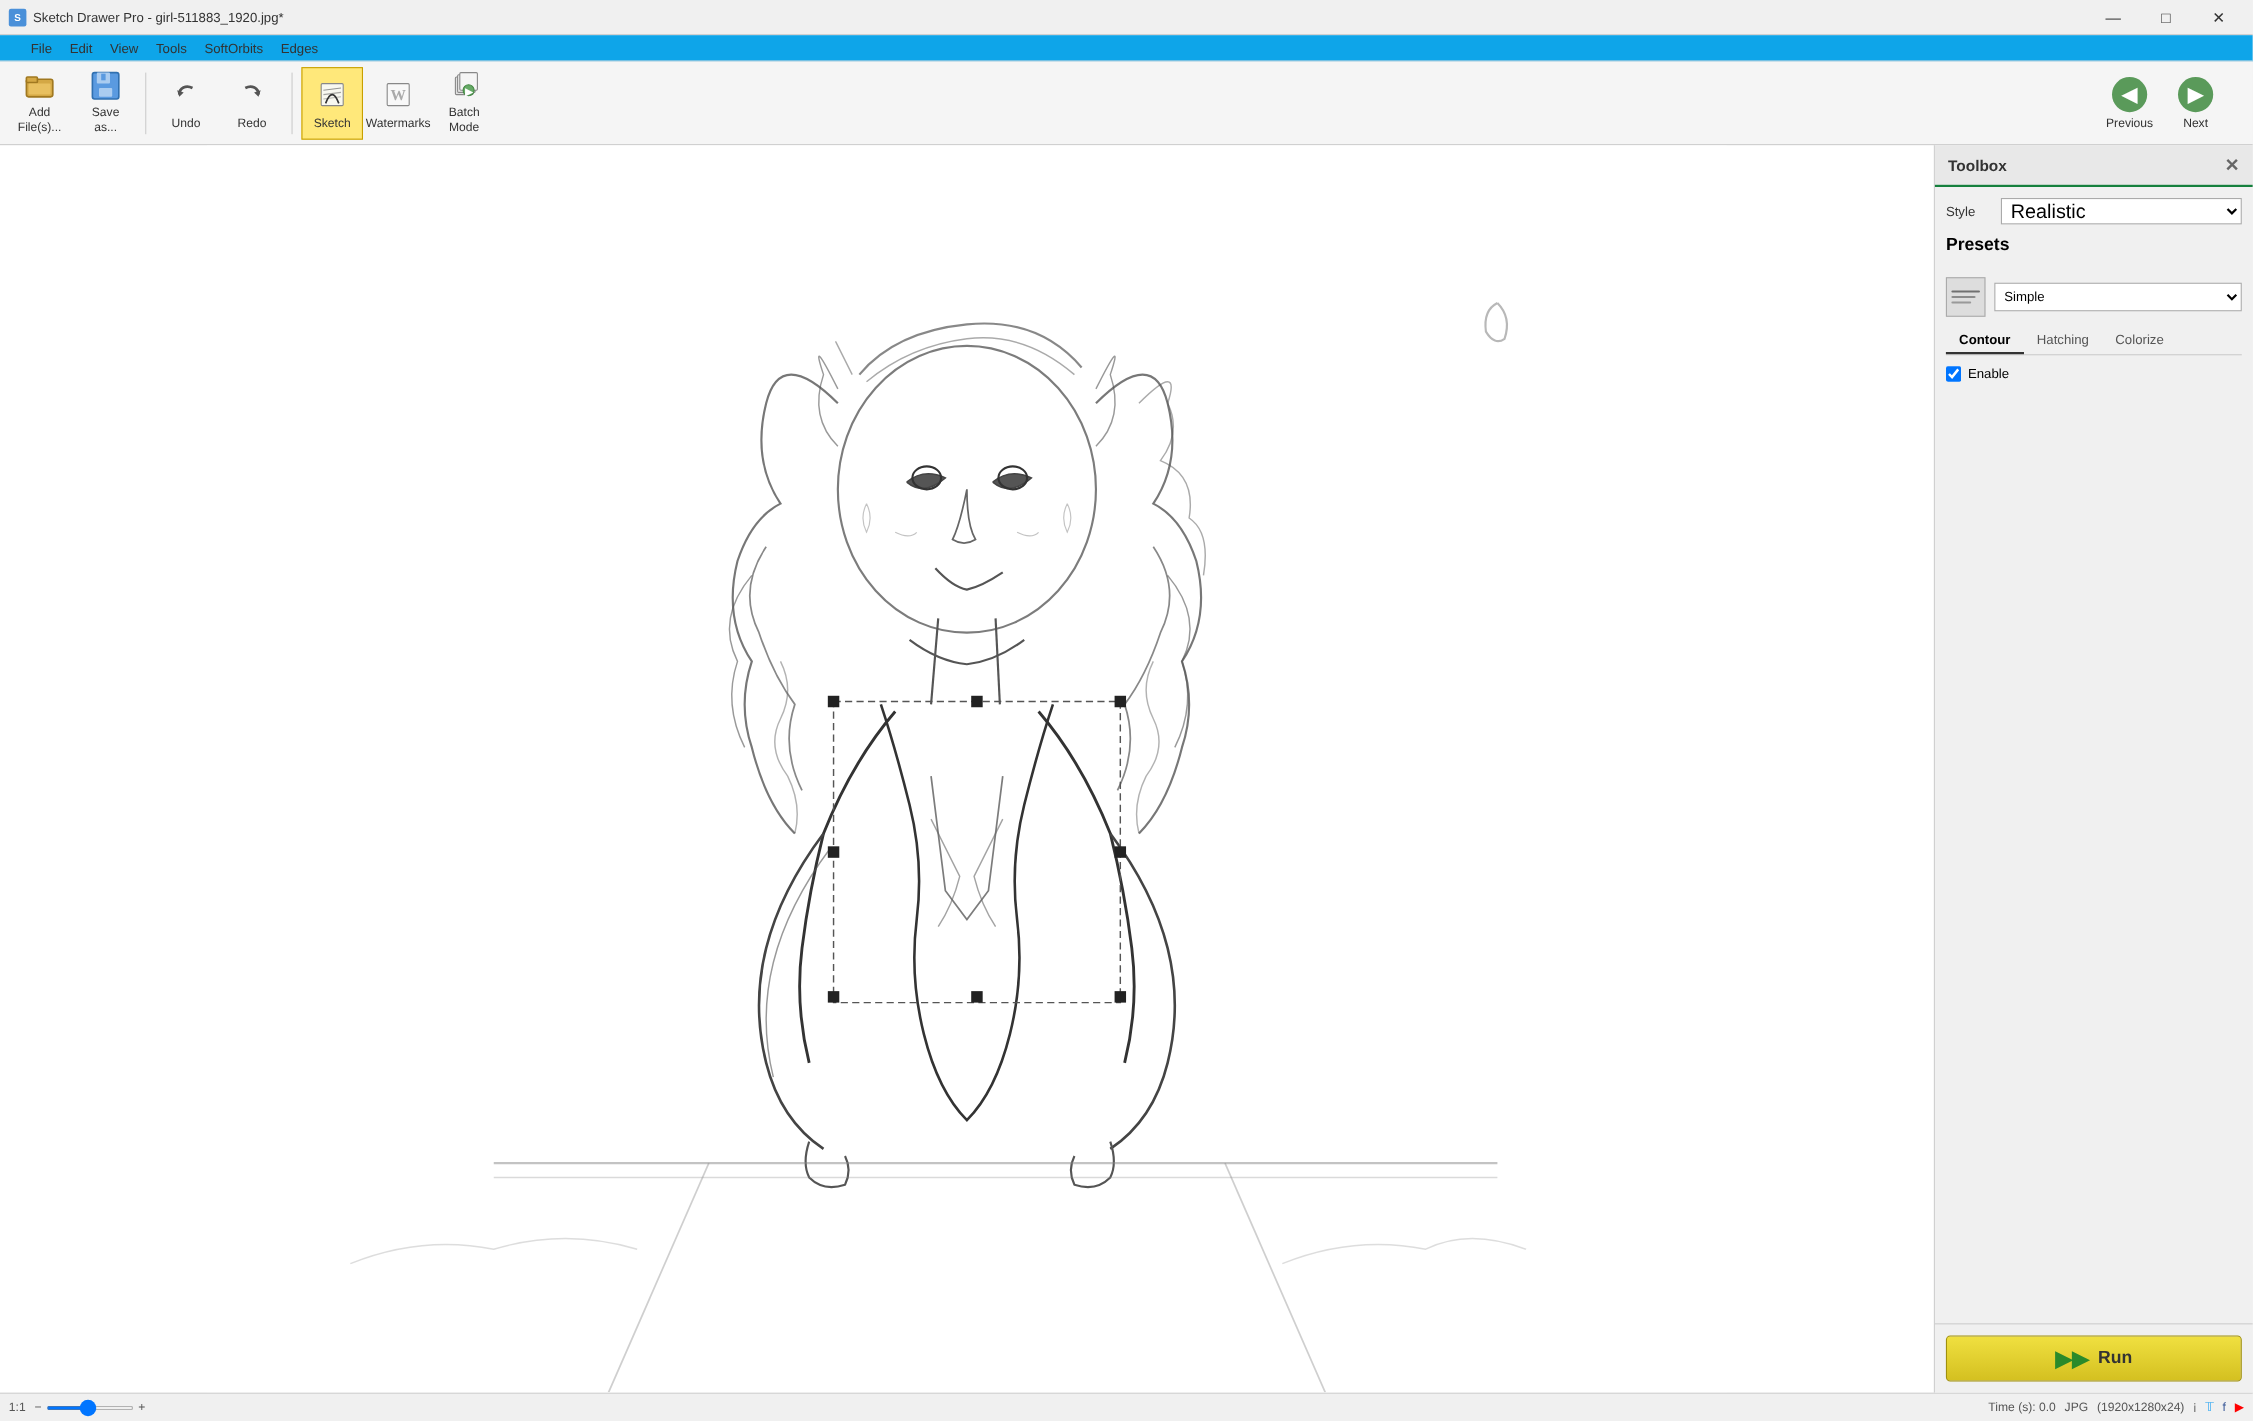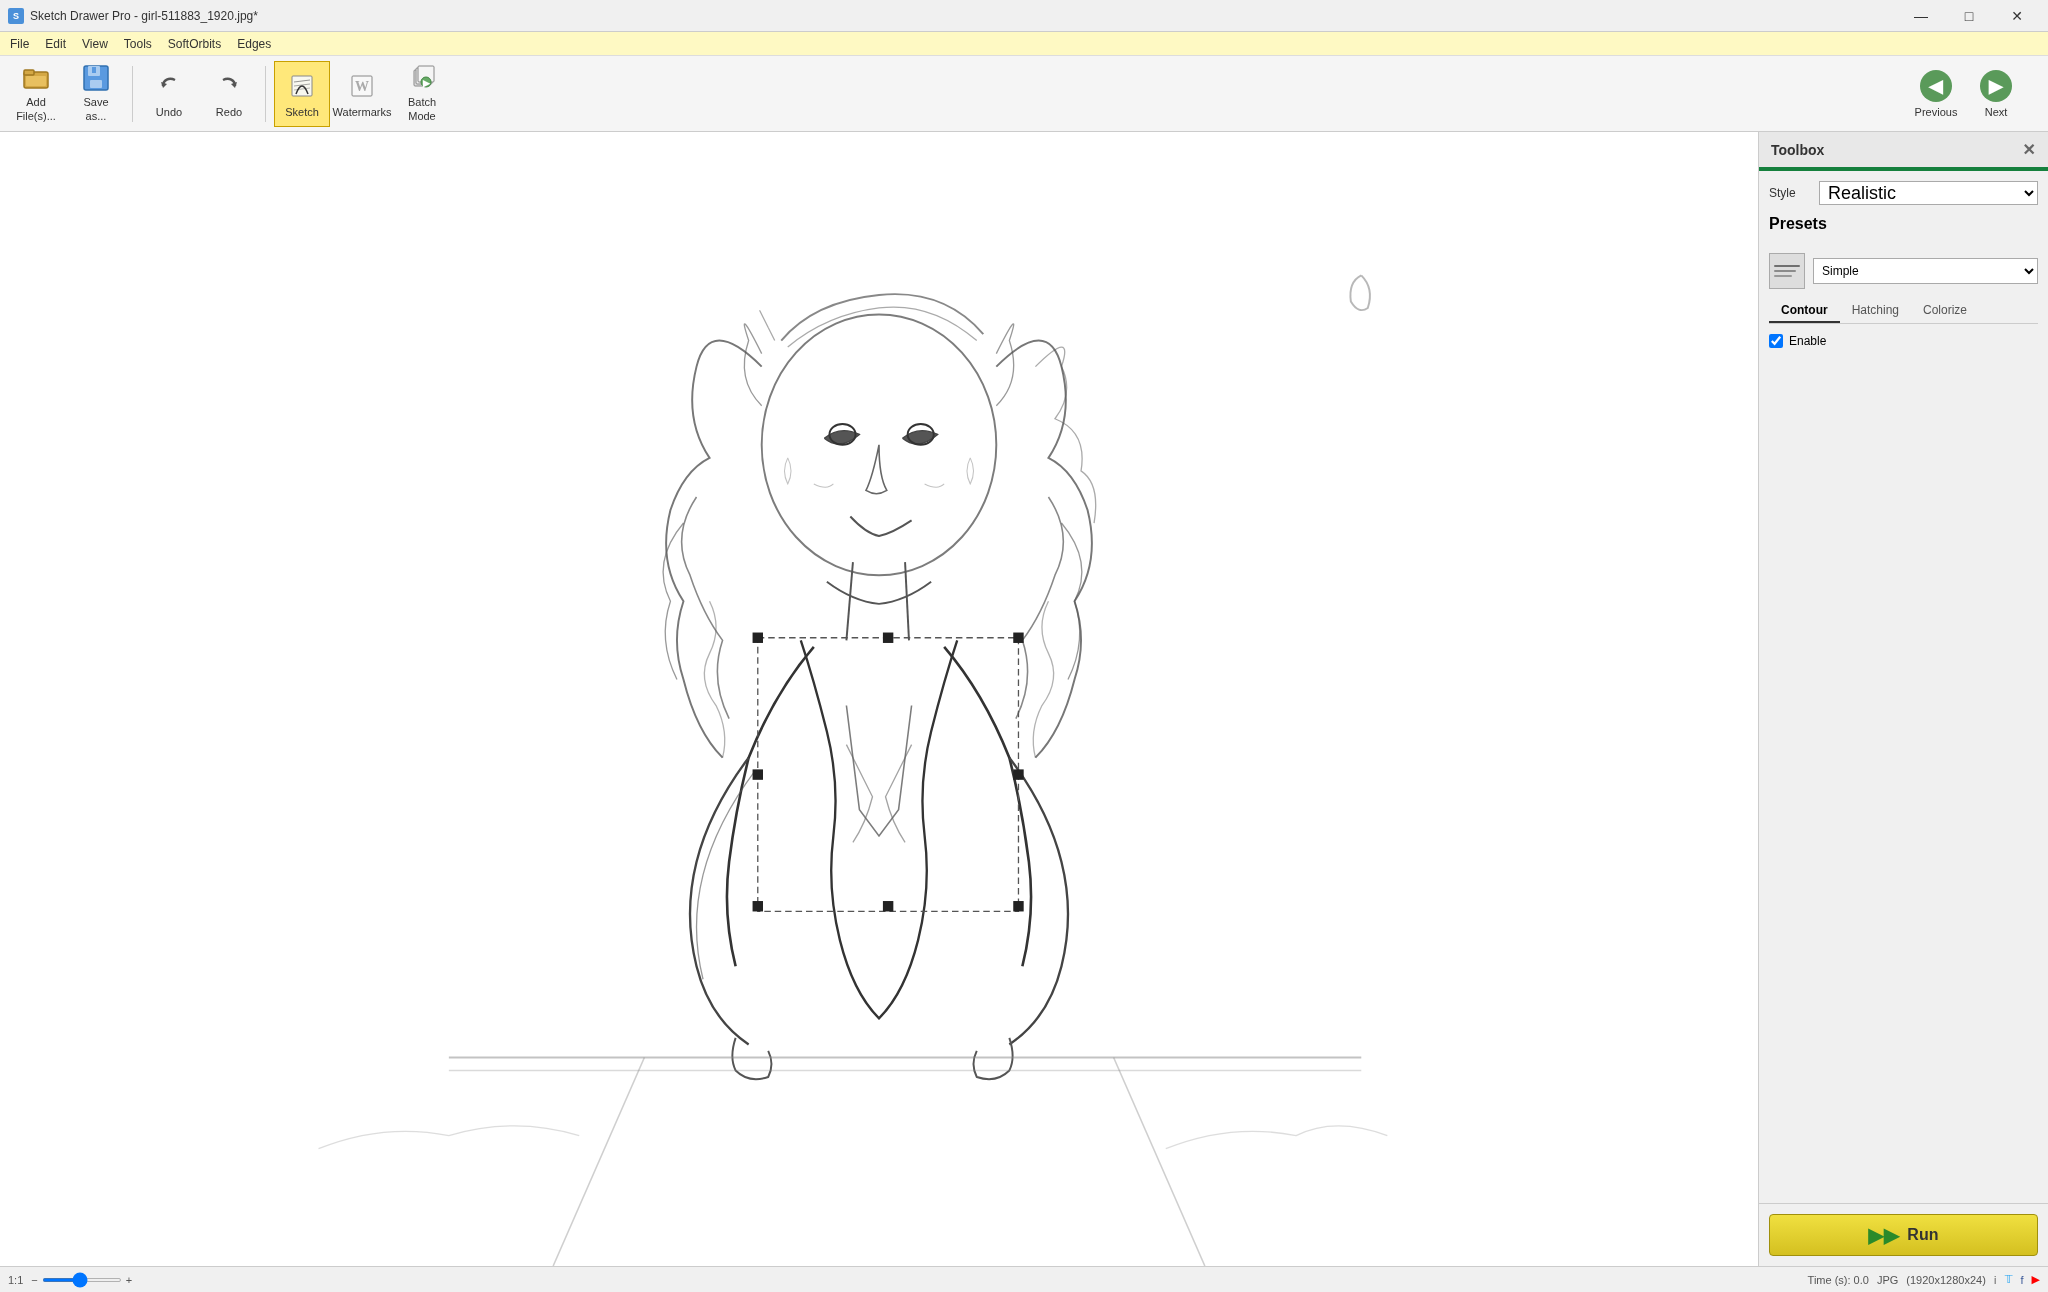--- a/index.html
+++ b/index.html
@@ -16,24 +16,24 @@
       border-bottom: 1px solid #ccc;
     }
     .title-bar-left { display: flex; align-items: center; gap: 6px; font-size: 12px; color: #333; }
     .title-bar-icon { width: 16px; height: 16px; background: #4a90d9; border-radius: 2px; display: flex; align-items: center; justify-content: center; color: white; font-size: 9px; font-weight: bold; }
     .title-bar-controls { display: flex; gap: 2px; }
     .title-bar-btn { width: 46px; height: 32px; border: none; background: transparent; cursor: pointer; display: flex; align-items: center; justify-content: center; font-size: 14px; color: #333; }
 
     
     .menu-bar {
       height: 24px;
-      background: #fef9c3;
-      display: flex;
-      align-items: center;
-      padding: 0 2px;
+      background: #0ea5e9;
+      display: flex;
+      align-items: center;
+      padding: 0 20px;
       border-bottom: 1px solid #ddd;
     }
     .menu-item { padding: 2px 8px; cursor: pointer; font-size: 12px; color: #333; }
 
     
     .toolbar {
       height: 76px;
       background: #f5f5f5;
       display: flex;
       align-items: center;
@@ -113,21 +113,21 @@
       background: #f0f0f0;
       border-left: 1px solid #ccc;
       display: flex;
       flex-direction: column;
     }
     .toolbox-header {
       padding: 8px 12px;
       font-size: 14px;
       font-weight: bold;
       color: #333;
-      border-bottom: 4px solid #15803d;
+      border-bottom: 2px solid #15803d;
       display: flex;
       justify-content: space-between;
       align-items: center;
       background: #e8e8e8;
     }
     .toolbox-close { cursor: pointer; font-size: 16px; color: #666; }
     .toolbox-content { padding: 10px; overflow-y: auto; flex: 1; }
 
     
     .style-row {

